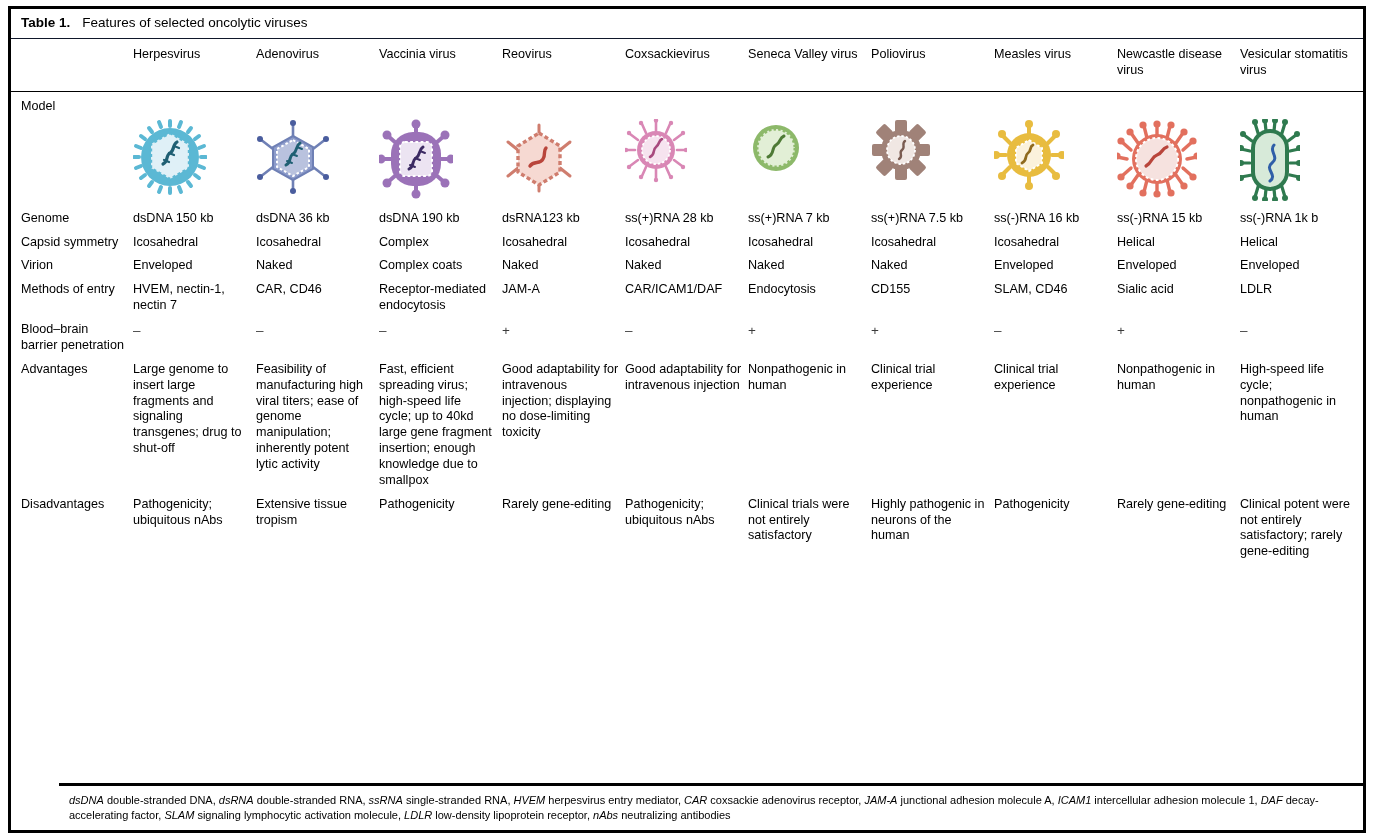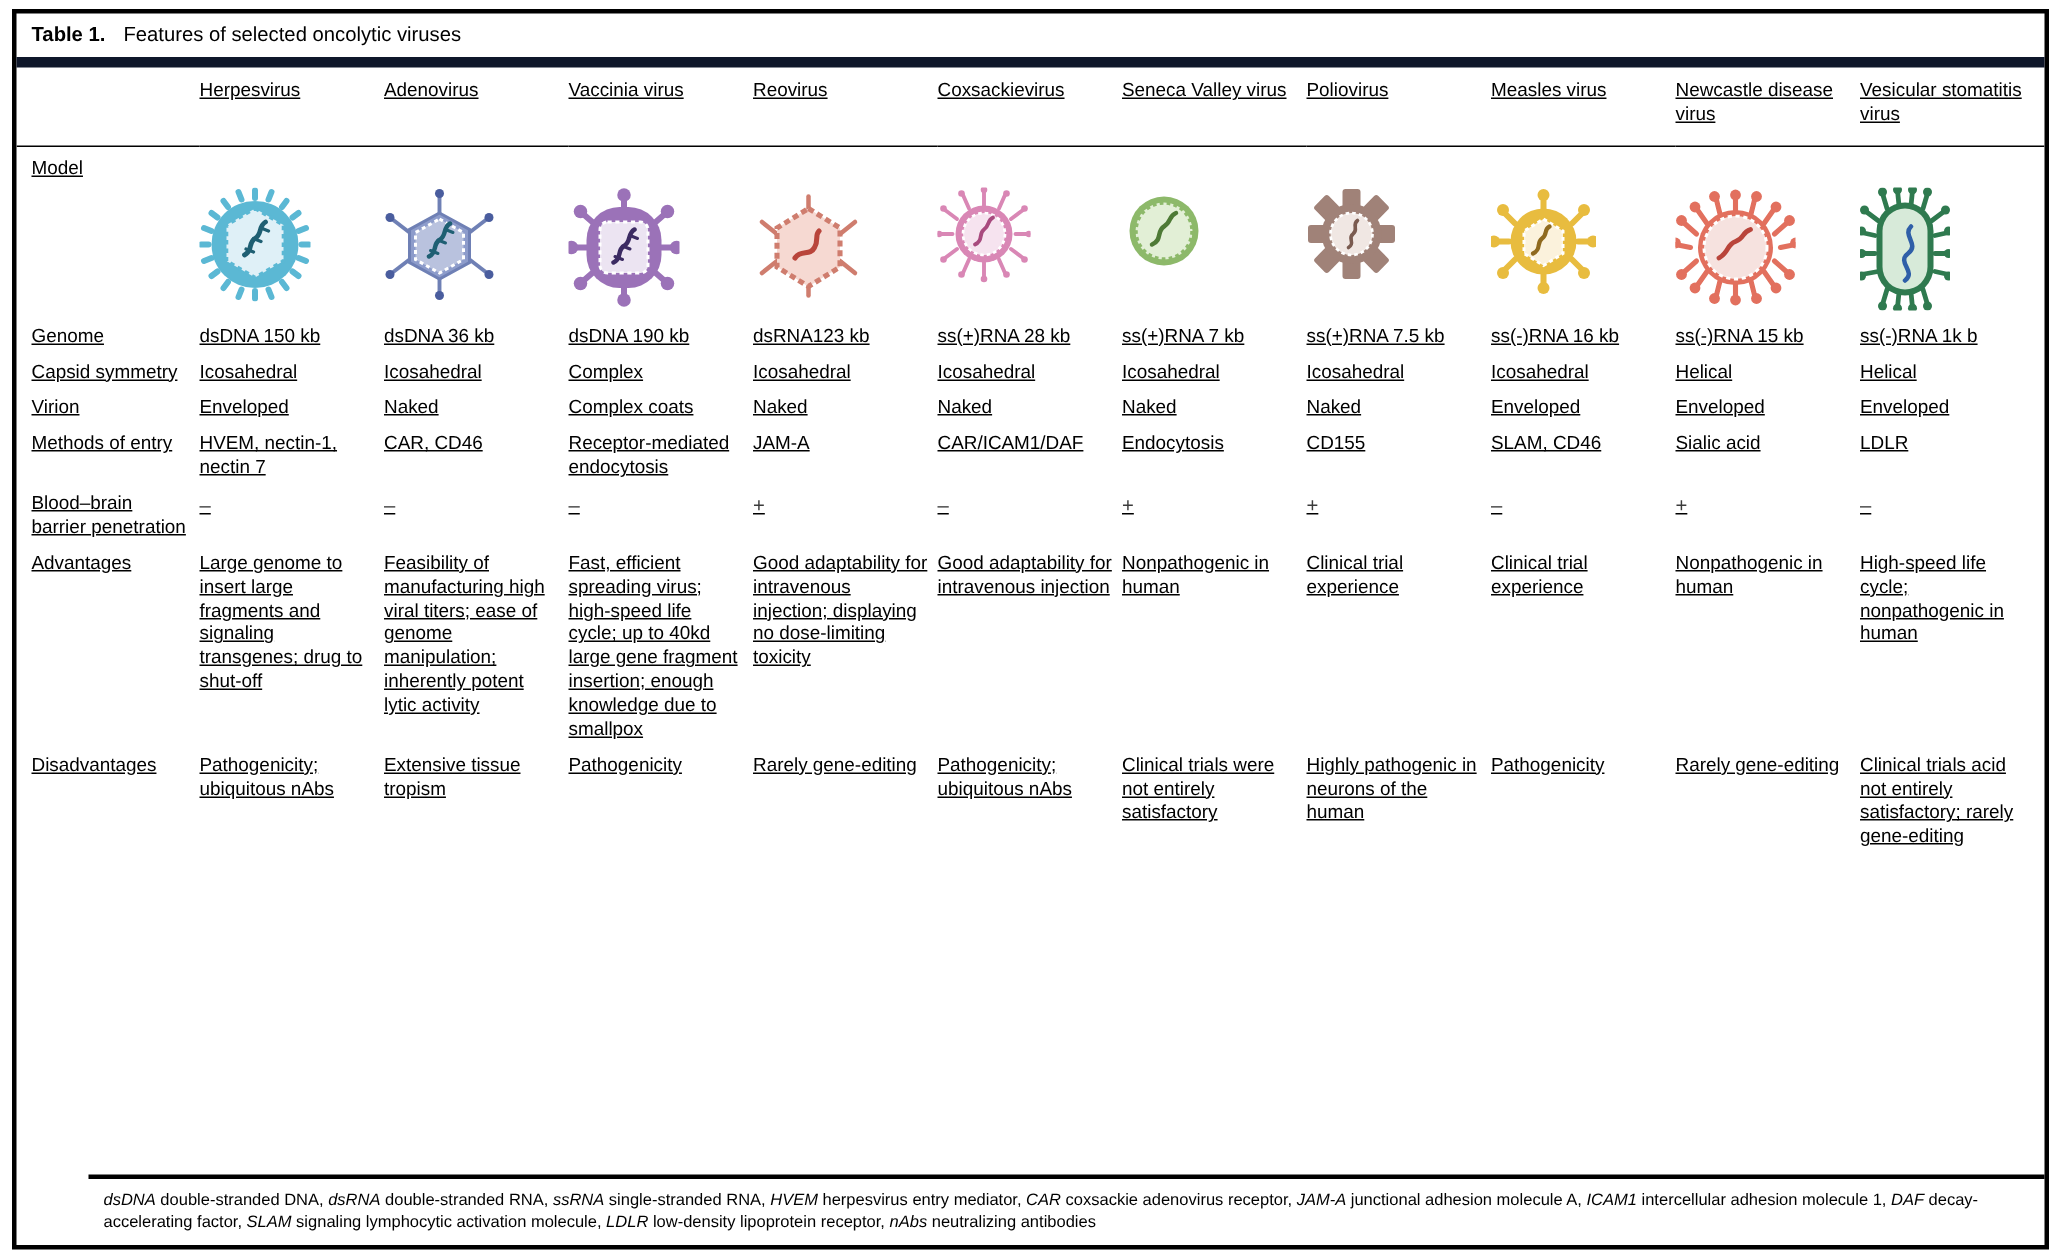--- a/index.html
+++ b/index.html
@@ -25,33 +25,32 @@
     width:1358px;
     height:827px;
     display:flex;
     flex-direction:column;
   }
   
   .caption{
     padding:6px 10px 7px 10px;
     font-size:13.5px;
     line-height:1.2;
-    border-bottom:7px solid #0f172a;
+    border-bottom:1px solid #0f172a;
     flex:0 0 auto;
   }
   .caption .lbl{font-weight:bold;}
   .caption .txt{padding-left:12px;}
 
   
   table{
     border-collapse:collapse;
     width:100%;
     table-layout:fixed;
     font-size:12.6px;
-    text-decoration:underline;
   }
   th,td{
     vertical-align:top;
     text-align:left;
     font-weight:normal;
     padding:4px 6px 4px 0;
     line-height:1.26;
   }
   thead th{
     padding-top:8px;
@@ -505,21 +504,21 @@
           <td class="col-label">Disadvantages</td>
           <td>Pathogenicity; ubiquitous nAbs</td>
           <td>Extensive tissue tropism</td>
           <td>Pathogenicity</td>
           <td>Rarely gene-editing</td>
           <td>Pathogenicity; ubiquitous nAbs</td>
           <td>Clinical trials were not entirely satisfactory</td>
           <td>Highly pathogenic in neurons of the human</td>
           <td>Pathogenicity</td>
           <td>Rarely gene-editing</td>
-          <td>Clinical trials acid not entirely satisfactory; rarely gene-editing</td>
+          <td>Clinical potent were not entirely satisfactory; rarely gene-editing</td>
         </tr>
 
       </tbody>
     </table>
     </div>
 
     <div class="foot" id="footnote"><i>dsDNA</i><span> double-stranded DNA, </span><i>dsRNA</i><span> double-stranded RNA, </span><i>ssRNA</i><span> single-stranded RNA, </span><i>HVEM</i><span> herpesvirus entry mediator, </span><i>CAR</i><span> coxsackie adenovirus receptor, </span><i>JAM-A</i><span> junctional adhesion molecule A, </span><i>ICAM1</i><span> intercellular adhesion molecule 1, </span><i>DAF</i><span> decay-accelerating factor, </span><i>SLAM</i><span> signaling lymphocytic activation molecule, </span><i>LDLR</i><span> low-density lipoprotein receptor, </span><i>nAbs</i><span> neutralizing antibodies</span></div>
 
   </div>
 </div>

